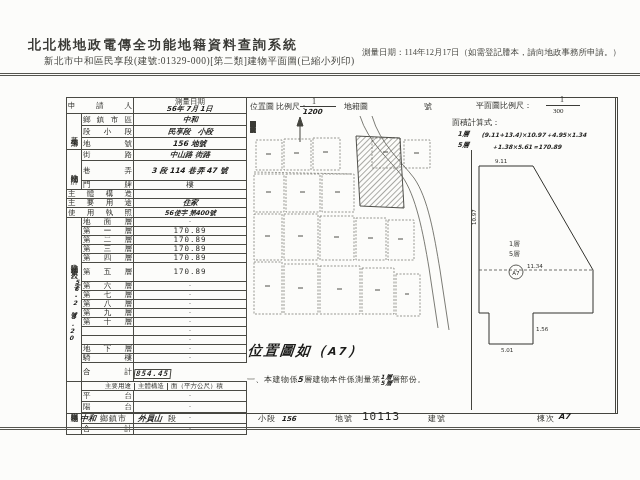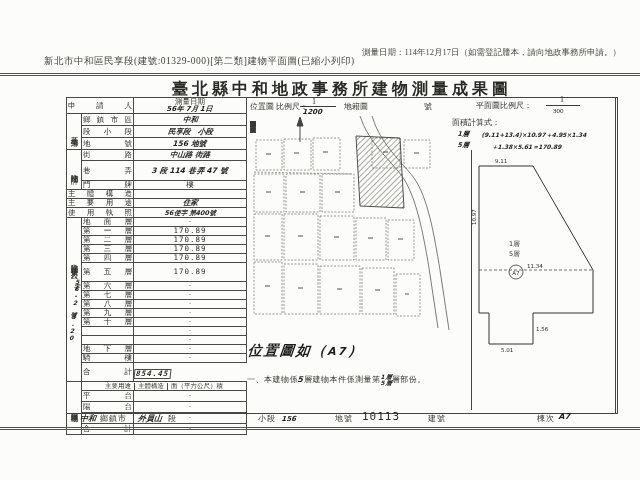--- a/index.html
+++ b/index.html
@@ -44,25 +44,25 @@
   .foot-lab{font-size:8px;letter-spacing:1px;color:#33332e;}
   .foot-num{font-family:"DejaVu Sans Mono","Liberation Mono",monospace;font-size:11px;letter-spacing:1px;}
   svg{position:absolute;}
   svg text{font-family:"DejaVu Sans","Liberation Sans",sans-serif;fill:#2c2c28;}
 </style>
 </head>
 <body>
 
 <div id="page">
 
+  <div class="abs sys-title">北北桃地政電傳全功能地籍資料查詢系統</div>
   <div class="abs sys-sub">新北市中和區民享段(建號:01329-000)[第二類]建物平面圖(已縮小列印)</div>
   <div class="abs sys-date">測量日期：114年12月17日（如需登記謄本，請向地政事務所申請。）</div>
   <div class="abs toprule"></div>
 
-  <div class="abs" style="left:66px;top:79px;width:552px;text-align:center;font-size:16px;font-weight:bold;letter-spacing:4px;color:#292925;">臺北縣中和地政事務所建物測量成果圖</div>
 
   <div class="abs frame"></div>
 
   <table class="ltable">
     <colgroup>
         <col style="width:15px">
         <col style="width:52px">
         <col style="width:113px">
       </colgroup>
     <tbody>

